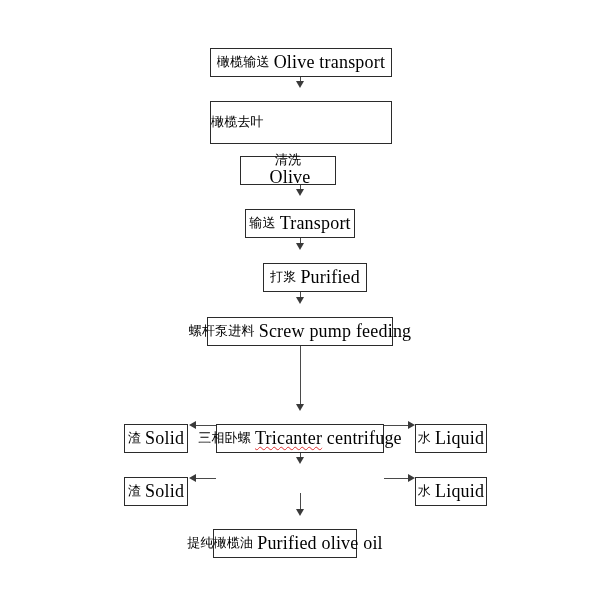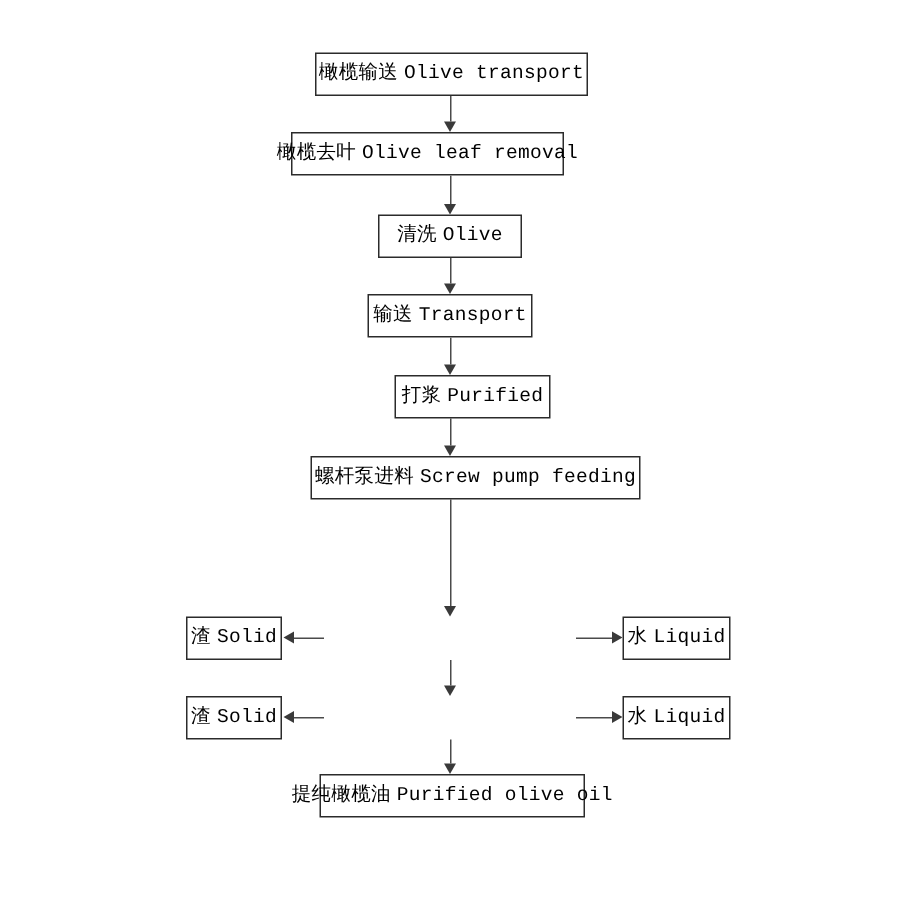--- a/index.html
+++ b/index.html
@@ -24,28 +24,29 @@
     background: #ffffff;
     display: flex;
     align-items: center;
     justify-content: center;
     text-align: center;
     font-size: 13px;
     line-height: 1.1;
     color: #000000;
     white-space: nowrap;
     letter-spacing: 0.2px;
+    margin-top: 13px;
   }
   .node .cn {
     font-family: "DejaVu Sans", "Liberation Sans", sans-serif;
     font-size: 13px;
   }
   .node .en {
-    font-family: Liberation Mono, monospace;
-    font-size: 13px;
+    font-family: Liberation Serif, serif;
+    font-size: 18px;
     margin-left: 4px;
   }
   .node .en.misspelled {
     position: relative;
   }
   .node .en.misspelled .sp {
     text-decoration-line: underline;
     text-decoration-style: wavy;
     text-decoration-color: #e03030;
     text-decoration-thickness: 1px;
@@ -124,48 +125,51 @@
   <div class="hline" style="left:196px; top:478px; width:20px;"></div>
   <div class="arrow-left" style="left:189px; top:474px;"></div>
   <div class="hline" style="left:384px; top:478px; width:24px;"></div>
   <div class="arrow-right" style="left:408px; top:474px;"></div>
 
   <div class="node" style="left:210px; top:35px; width:182px; height:29px;">
     <span class="cn">橄榄输送</span>
     <span class="en">Olive transport</span>
   </div>
 
-  <div class="node" style="left:194px; top:88px; width:182px; height:29px;">
+  <div class="node" style="left:210px; top:88px; width:182px; height:43px;justify-content:space-between;">
     <span class="cn">橄榄去叶</span>
-    <span class="en">Olive leaf removal</span>
   </div>
 
-  <div class="node" style="left:252px; top:143px; width:96px; height:29px;">
+  <div class="node" style="left:240px; top:143px; width:96px; height:29px;flex-direction:column;">
     <span class="cn">清洗</span>
     <span class="en">Olive</span>
   </div>
 
   <div class="node" style="left:245px; top:196px; width:110px; height:29px;">
     <span class="cn">输送</span>
     <span class="en">Transport</span>
   </div>
 
   <div class="node" style="left:263px; top:250px; width:104px; height:29px;">
     <span class="cn">打浆</span>
     <span class="en">Purified</span>
   </div>
 
-  <div class="node" style="left:207px; top:304px; width:220px; height:29px;">
+  <div class="node" style="left:207px; top:304px; width:186px; height:29px;">
     <span class="cn">螺杆泵进料</span>
     <span class="en">Screw pump feeding</span>
   </div>
 
+  <div class="node" style="left:216px; top:411px; width:168px; height:29px;">
+    <span class="cn">三相卧螺</span>
+    <span class="en misspelled"><span class="sp">Tricanter</span> <span>centrifuge</span></span>
+  </div>
 
 
-  <div class="node" style="left:213px; top:516px; width:177px; height:29px;">
+  <div class="node" style="left:213px; top:516px; width:144px; height:29px;">
     <span class="cn">提纯橄榄油</span>
     <span class="en">Purified olive oil</span>
   </div>
 
   <div class="node" style="left:124px; top:411px; width:64px; height:29px;">
     <span class="cn">渣</span>
     <span class="en">Solid</span>
   </div>
 
   <div class="node" style="left:415px; top:411px; width:72px; height:29px;">

